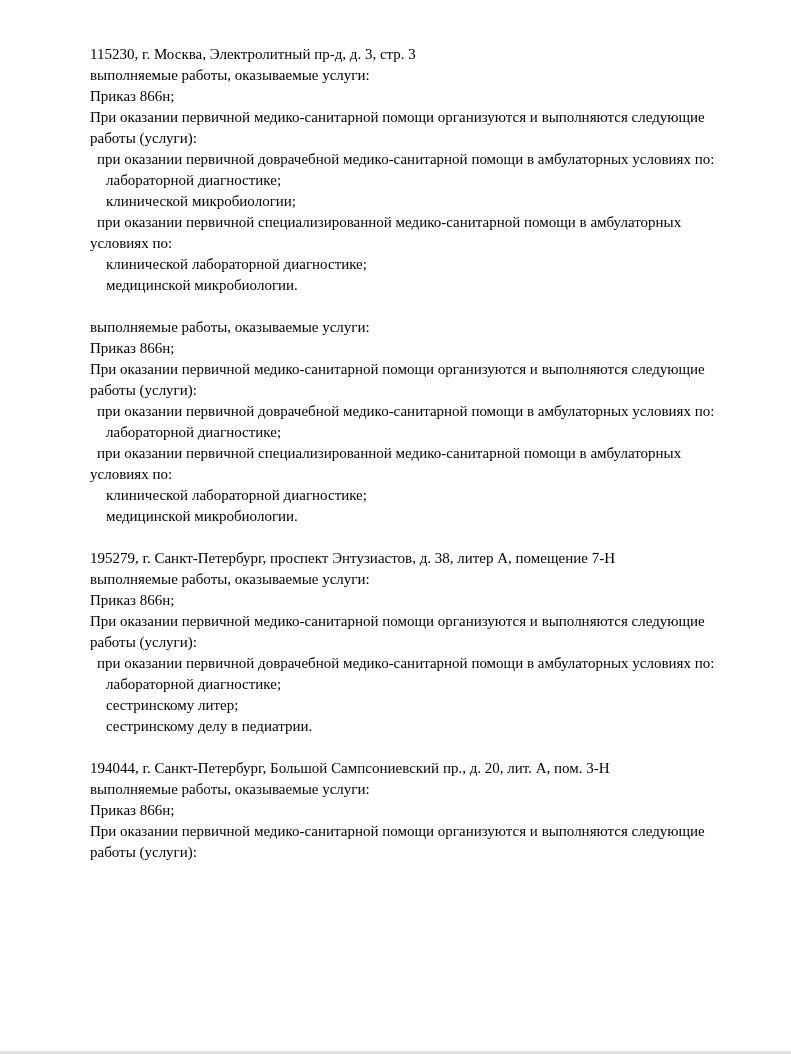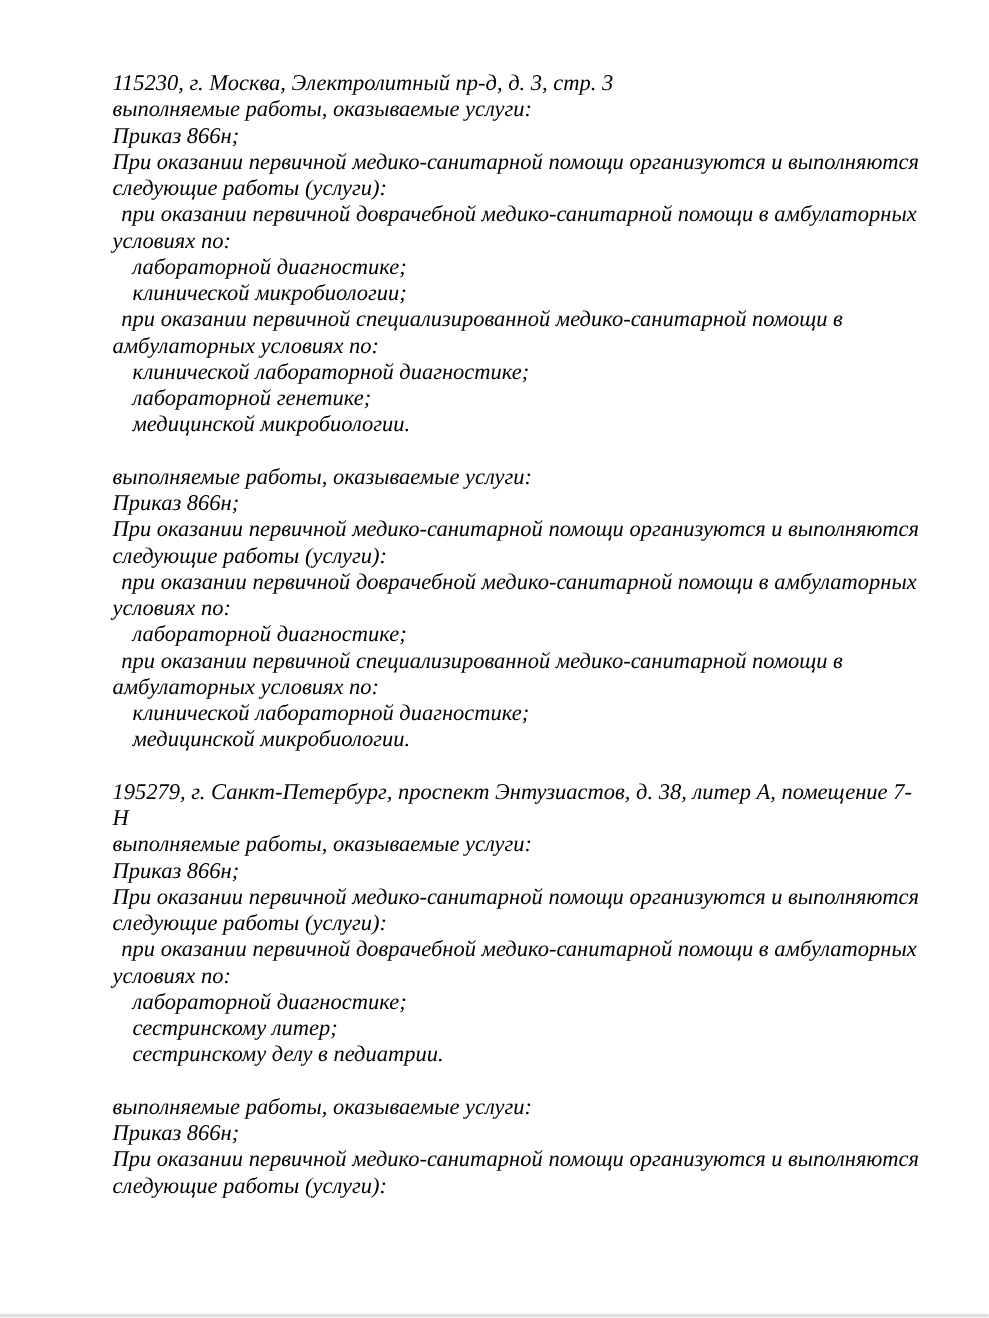--- a/index.html
+++ b/index.html
@@ -11,25 +11,24 @@
     height: 1054px;
     position: relative;
     background: #ffffff;
     color: #000000;
     font-family: "Liberation Serif", "DejaVu Serif", serif;
     overflow: hidden;
   }
   .content {
     position: absolute;
     left: 90px;
-    top: 56px;
+    top: 44px;
     width: 651px;
-    font-size: 18px;
+    font-size: 15px;
     line-height: 21px;
-    font-style: italic;
   }
   .block {
     margin: 0 0 21px 0;
   }
   p.line {
     margin: 0;
     padding: 0;
   }
   .item[data-indent="1"] { text-indent: 7px; }
   .item[data-indent="2"] { text-indent: 16px; }
@@ -57,21 +56,20 @@
           <p class="line item" data-indent="1">при оказании первичной доврачебной медико-санитарной помощи в амбулаторных условиях по:</p>
 
           <p class="line item" data-indent="2">лабораторной диагностике;</p>
 
           <p class="line item" data-indent="2">клинической микробиологии;</p>
 
           <p class="line item" data-indent="1">при оказании первичной специализированной медико-санитарной помощи в амбулаторных условиях по:</p>
 
           <p class="line item" data-indent="2">клинической лабораторной диагностике;</p>
 
-          <p class="line item" data-indent="2">лабораторной генетике;</p>
 
           <p class="line item" data-indent="2">медицинской микробиологии.</p>
         </div>
     </section>
 
     <section class="block">
       <p class="line">выполняемые работы, оказываемые услуги:</p>
       <p class="line">Приказ 866н;</p>
       <p class="line">При оказании первичной медико-санитарной помощи организуются и выполняются следующие работы (услуги):</p>
       <div class="items">
@@ -99,20 +97,21 @@
 
           <p class="line item" data-indent="2">лабораторной диагностике;</p>
 
           <p class="line item" data-indent="2">сестринскому литер;</p>
 
           <p class="line item" data-indent="2">сестринскому делу в педиатрии.</p>
         </div>
     </section>
 
     <section class="block">
+      <p class="line address">194044, г. Санкт-Петербург, Большой Сампсониевский пр., д. 20, лит. А, пом. 3-Н</p>
       <p class="line">выполняемые работы, оказываемые услуги:</p>
       <p class="line">Приказ 866н;</p>
       <p class="line">При оказании первичной медико-санитарной помощи организуются и выполняются следующие работы (услуги):</p>
       <div class="items">
         
       </div>
     </section>
   </div>
 
 <div class="bottom-divider"></div>

